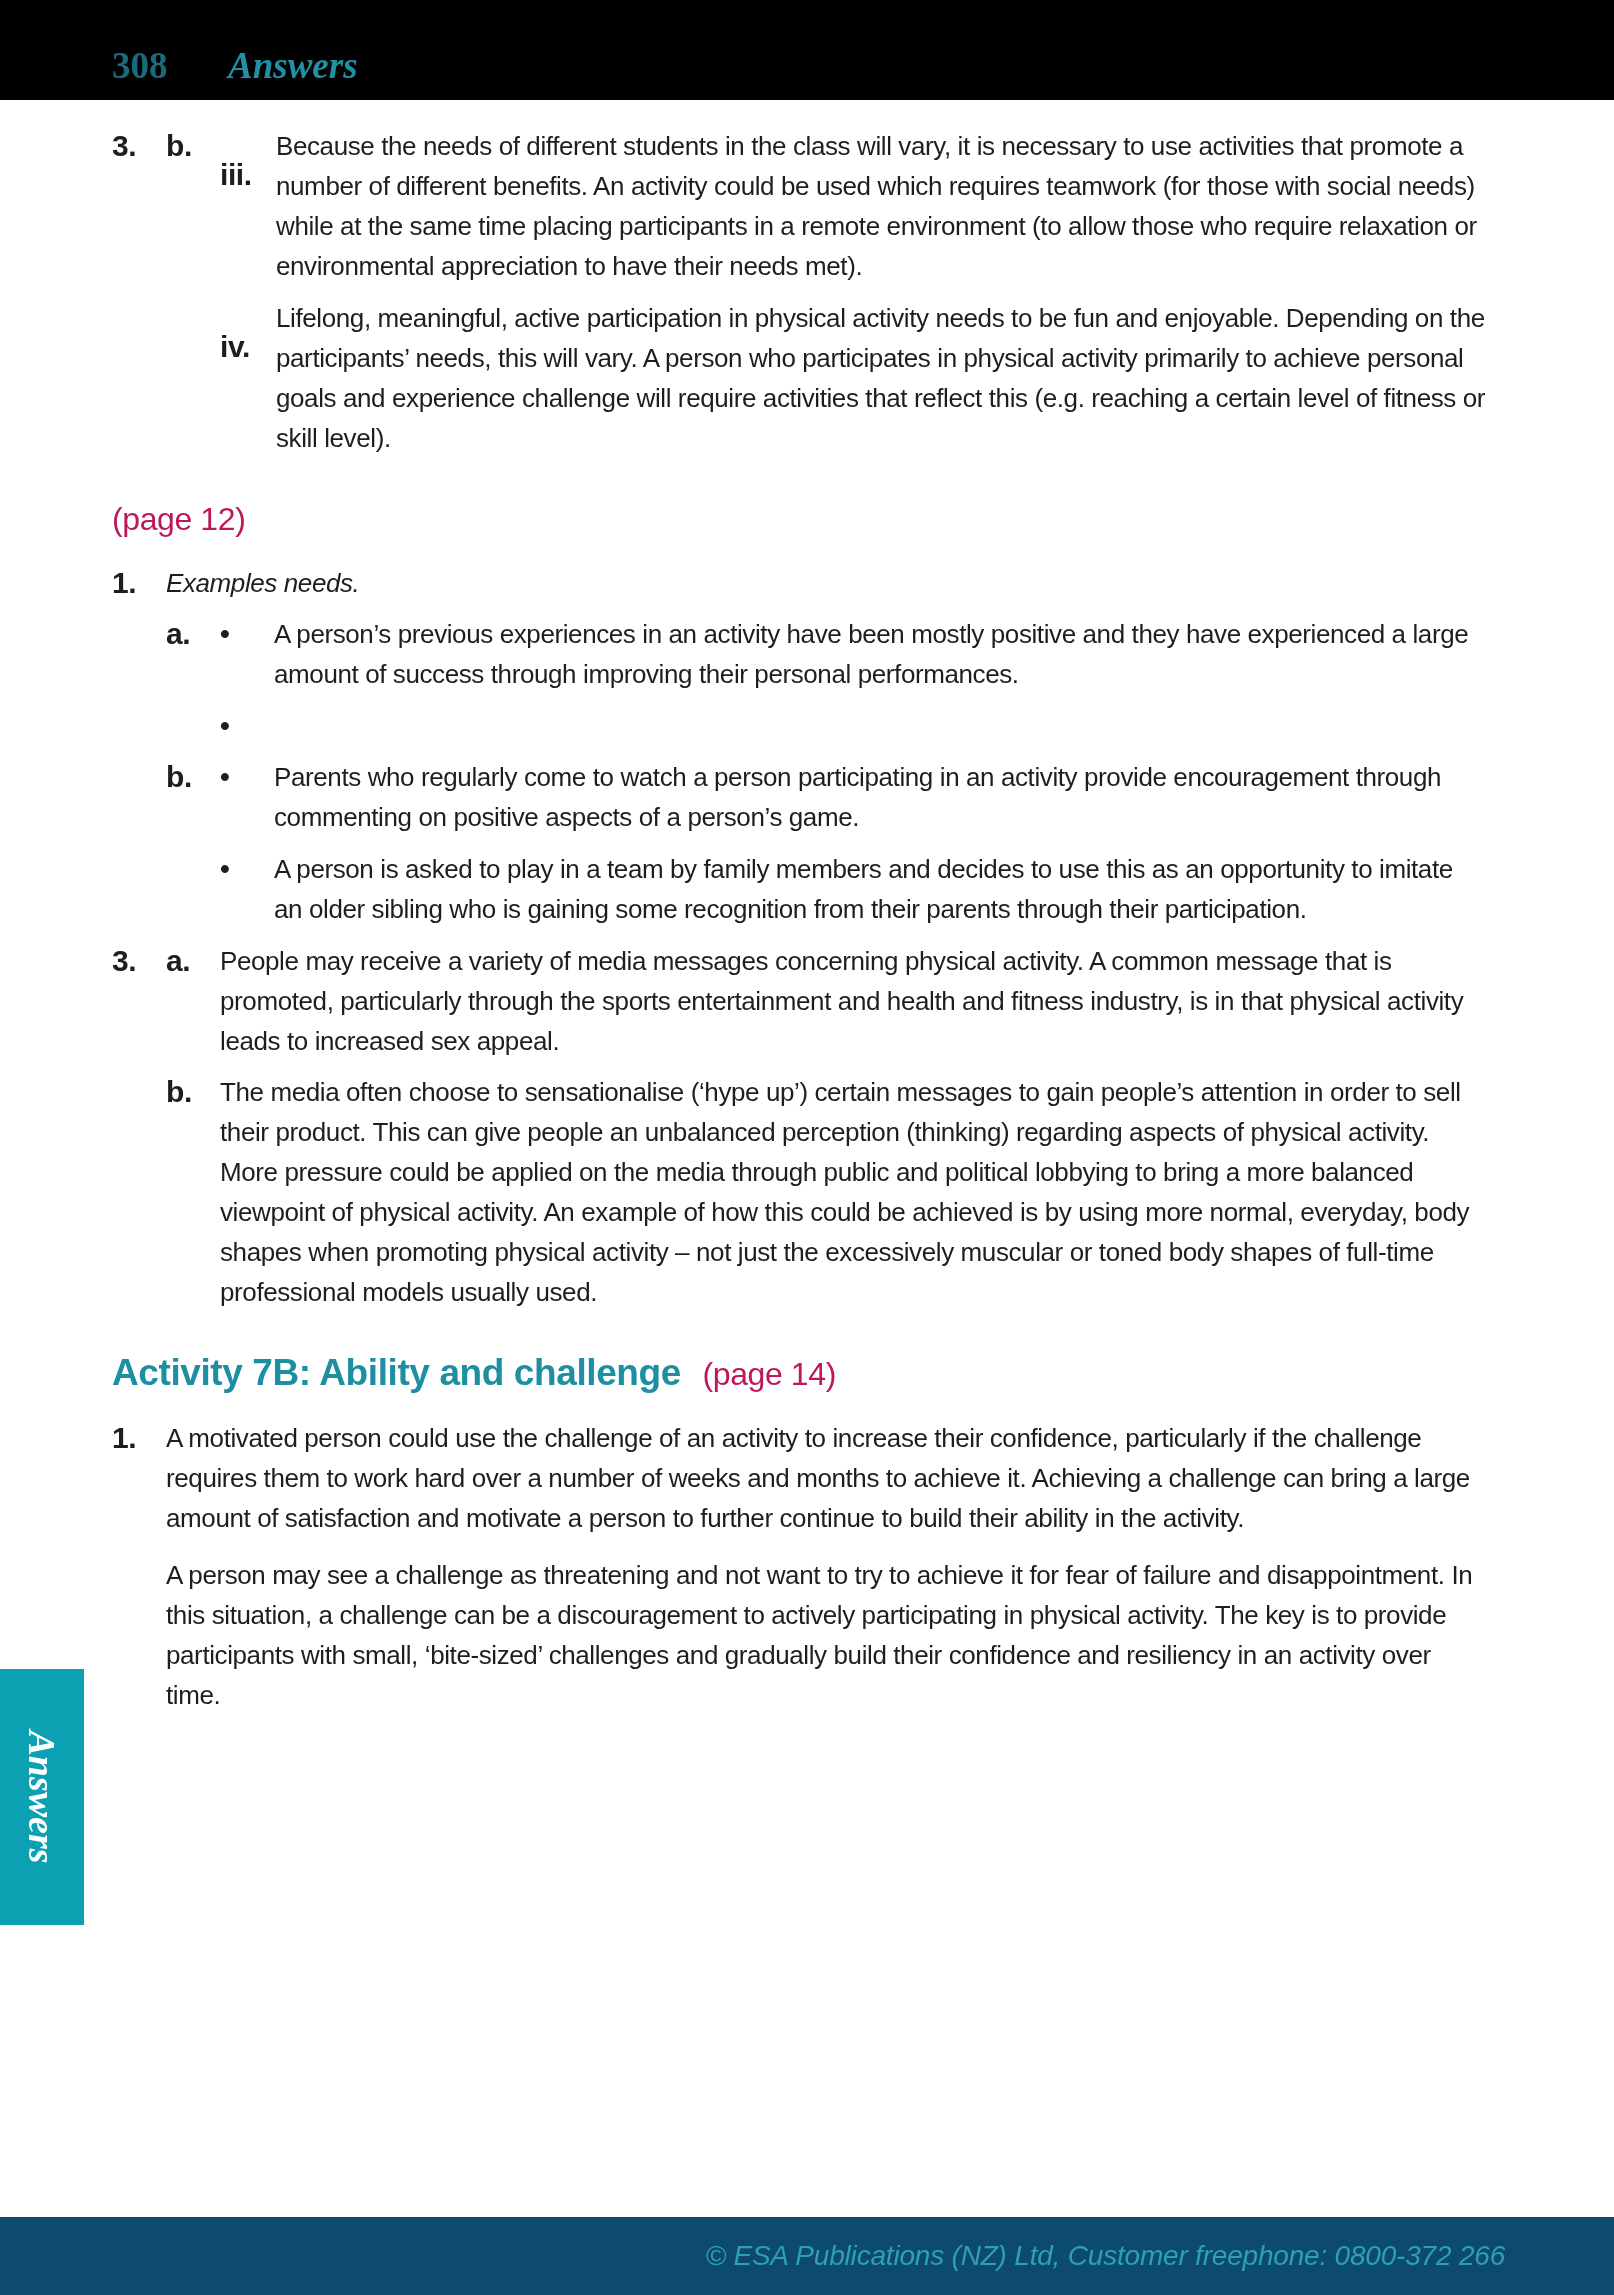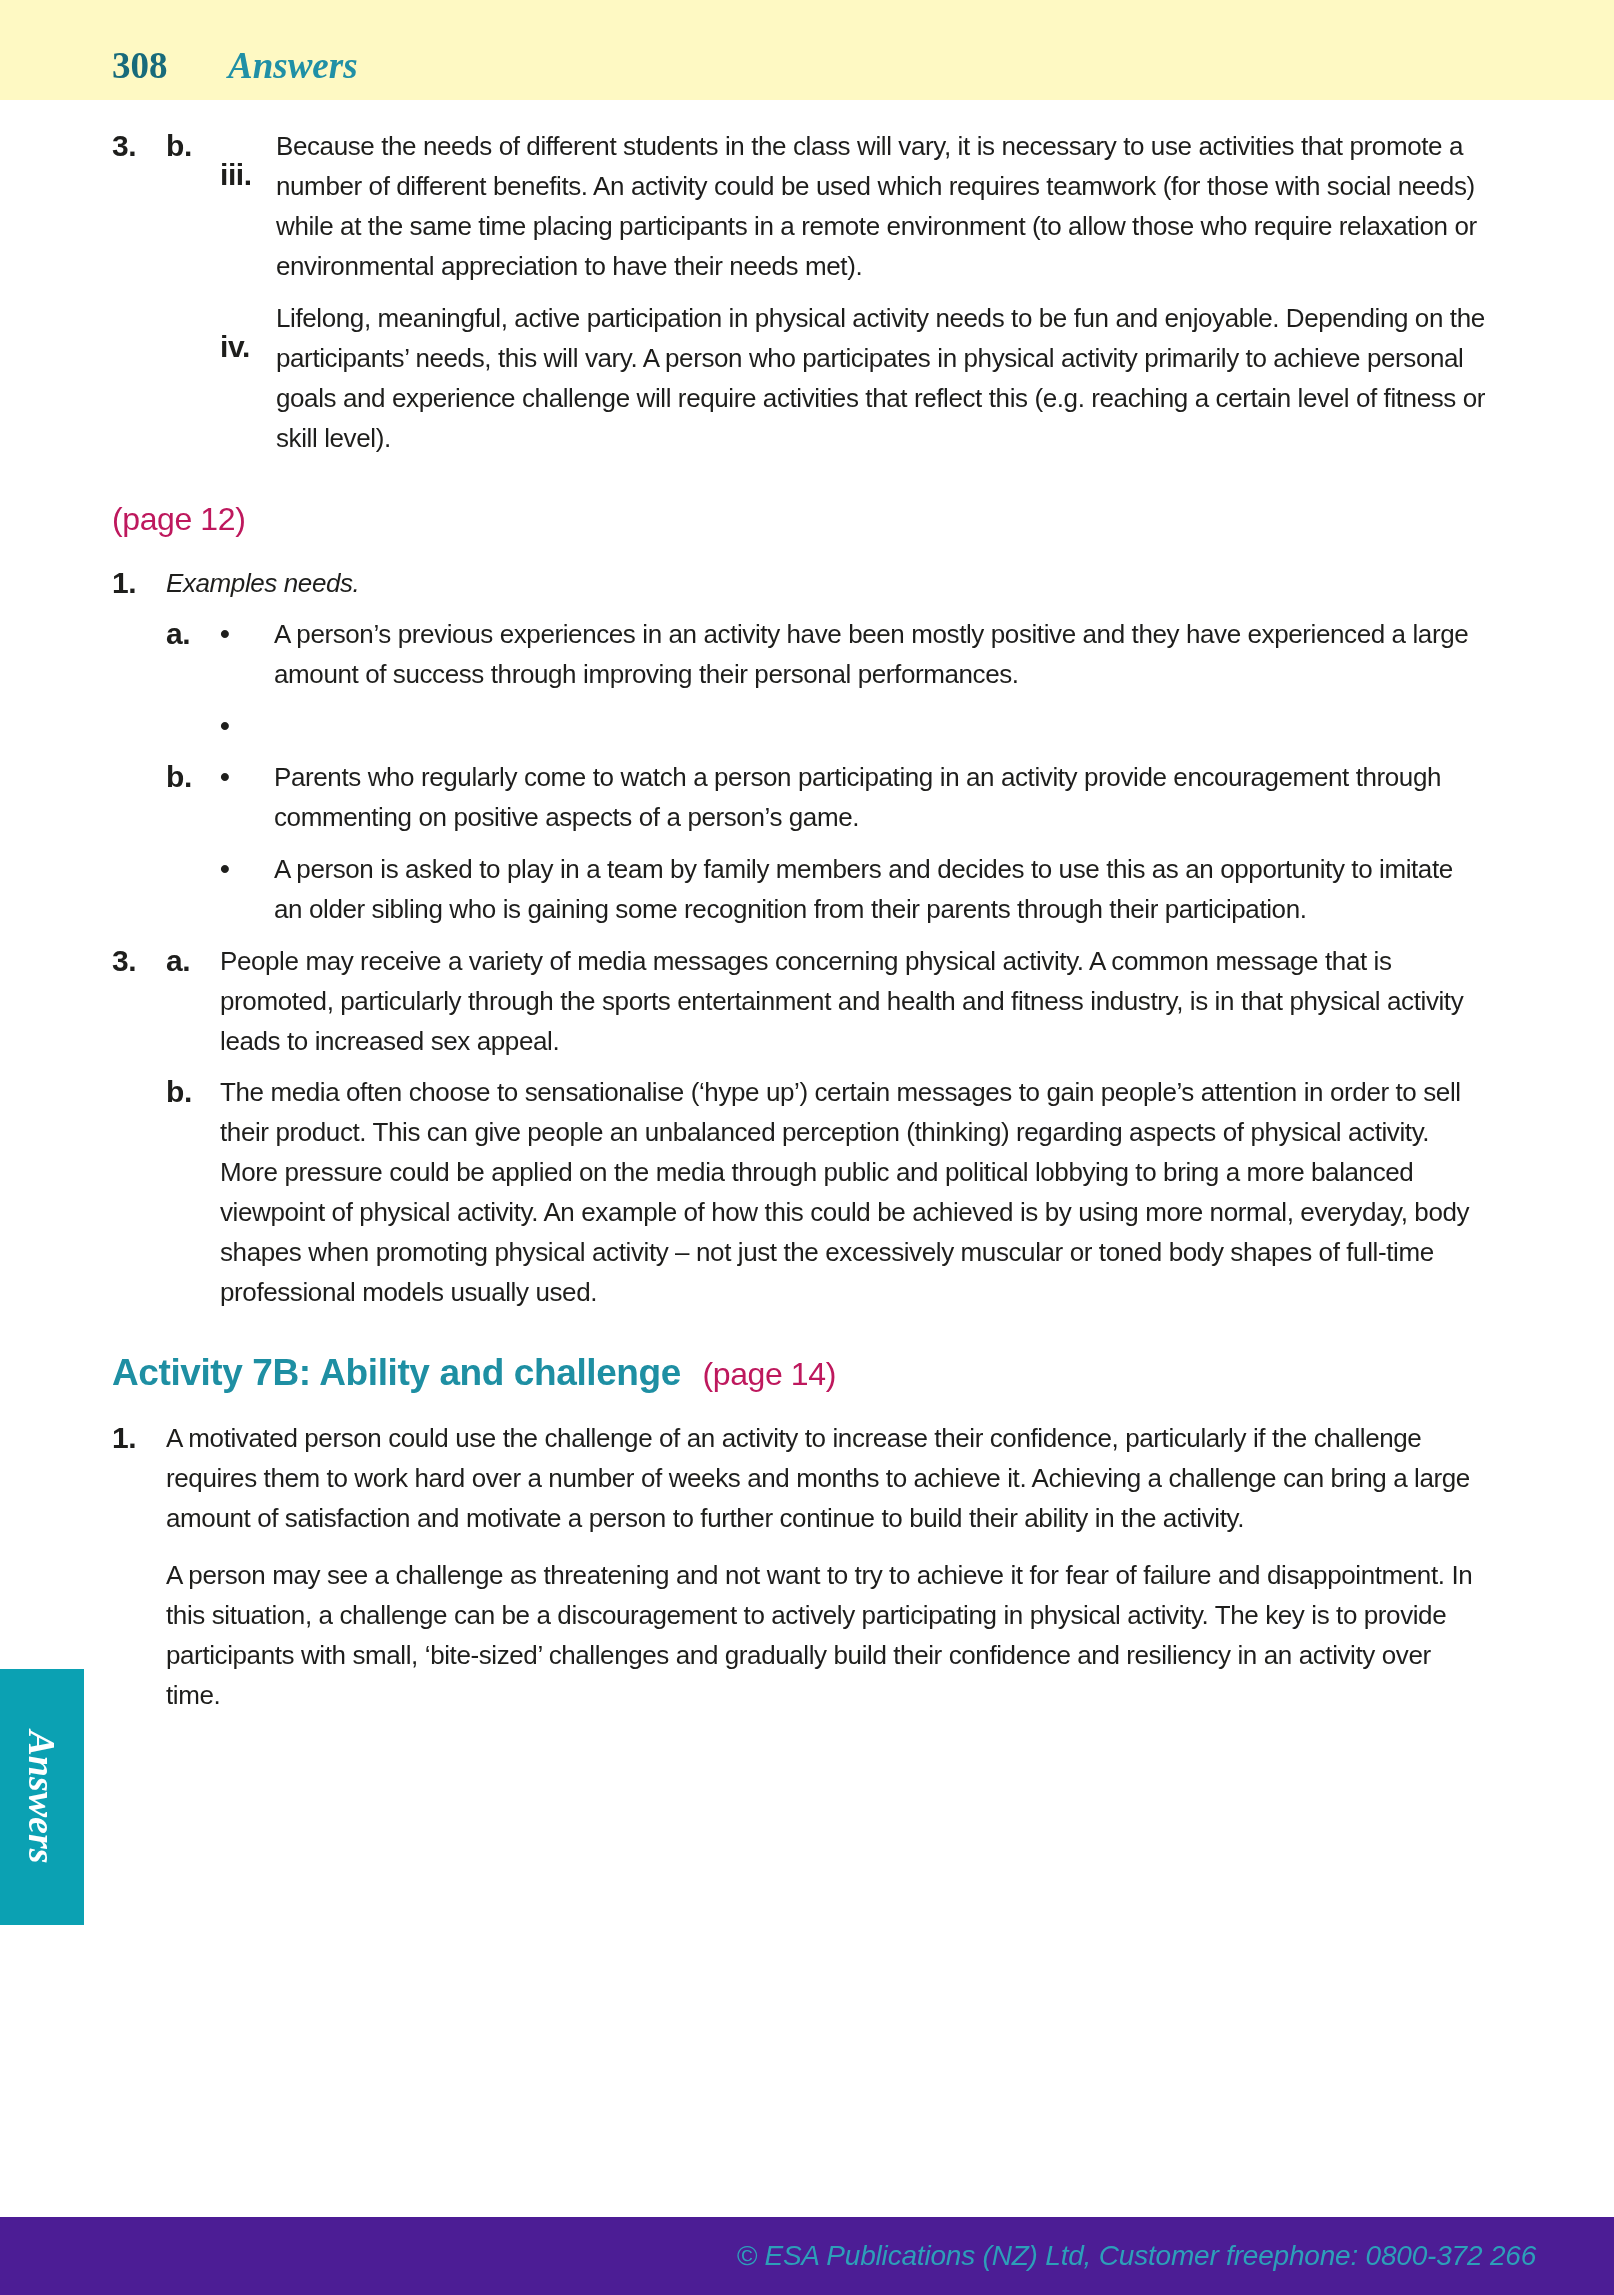--- a/index.html
+++ b/index.html
@@ -1,21 +1,21 @@
 <!DOCTYPE html>
 <html style="font-size:13.3px"><head>
 <meta charset="utf-8">
 <style>
   html,body{margin:0;padding:0;background:#888;}
   .page{
     position:relative;width:1615px;height:2295px;background:#ffffff;
     font-family:"Liberation Sans",sans-serif;color:#1e1e1c;overflow:hidden;
   }
   
-  .band-top{position:absolute;top:0;left:0;width:100%;height:100px;background:#fef9c3;}
+  .band-top{position:absolute;top:0;left:0;width:100%;height:100px;background:#000000;}
   .page-number{
     position:absolute;left:112px;bottom:13.3px;margin:0;
     font-family:"Liberation Serif",serif;font-weight:700;font-size:37px;color:#186b7b;
   }
   .header-title{
     position:absolute;left:228px;bottom:13.3px;margin:0;
     font-family:"Liberation Serif",serif;font-style:italic;font-weight:700;font-size:37px;color:#2090a6;
   }
   
   .content{position:absolute;left:112px;top:126px;width:1374px;}
@@ -35,23 +35,23 @@
   h2.activity .pref{font-weight:400;font-size:32px;color:#be185d;letter-spacing:-0.4px;}
   
   .side-tab{position:absolute;left:0;top:1669px;width:84px;height:256px;background:#0ba1b3;}
   .side-tab .vtext{
     position:absolute;top:50%;left:50%;transform:translate(-50%,-50%) rotate(90deg);
     font-family:"Liberation Serif",serif;font-style:italic;font-weight:700;
     font-size:38px;color:#ffffff;white-space:nowrap;
   }
   
   .band-bottom{
-    position:absolute;left:0;bottom:0;width:100%;height:78px;background:#4c1d95;
+    position:absolute;left:0;bottom:0;width:100%;height:78px;background:#0c4a6e;
     display:flex;align-items:center;justify-content:flex-end;
-    padding-right:79px;box-sizing:border-box;
+    padding-right:110px;box-sizing:border-box;
   }
   .band-bottom p{margin:0;font-style:italic;font-size:28px;color:#2d9fb9;letter-spacing:-0.2px;}
 </style>
 </head>
 <body>
 
 <div class="page">
 
   <header class="band-top">
     <p class="page-number">308</p>

